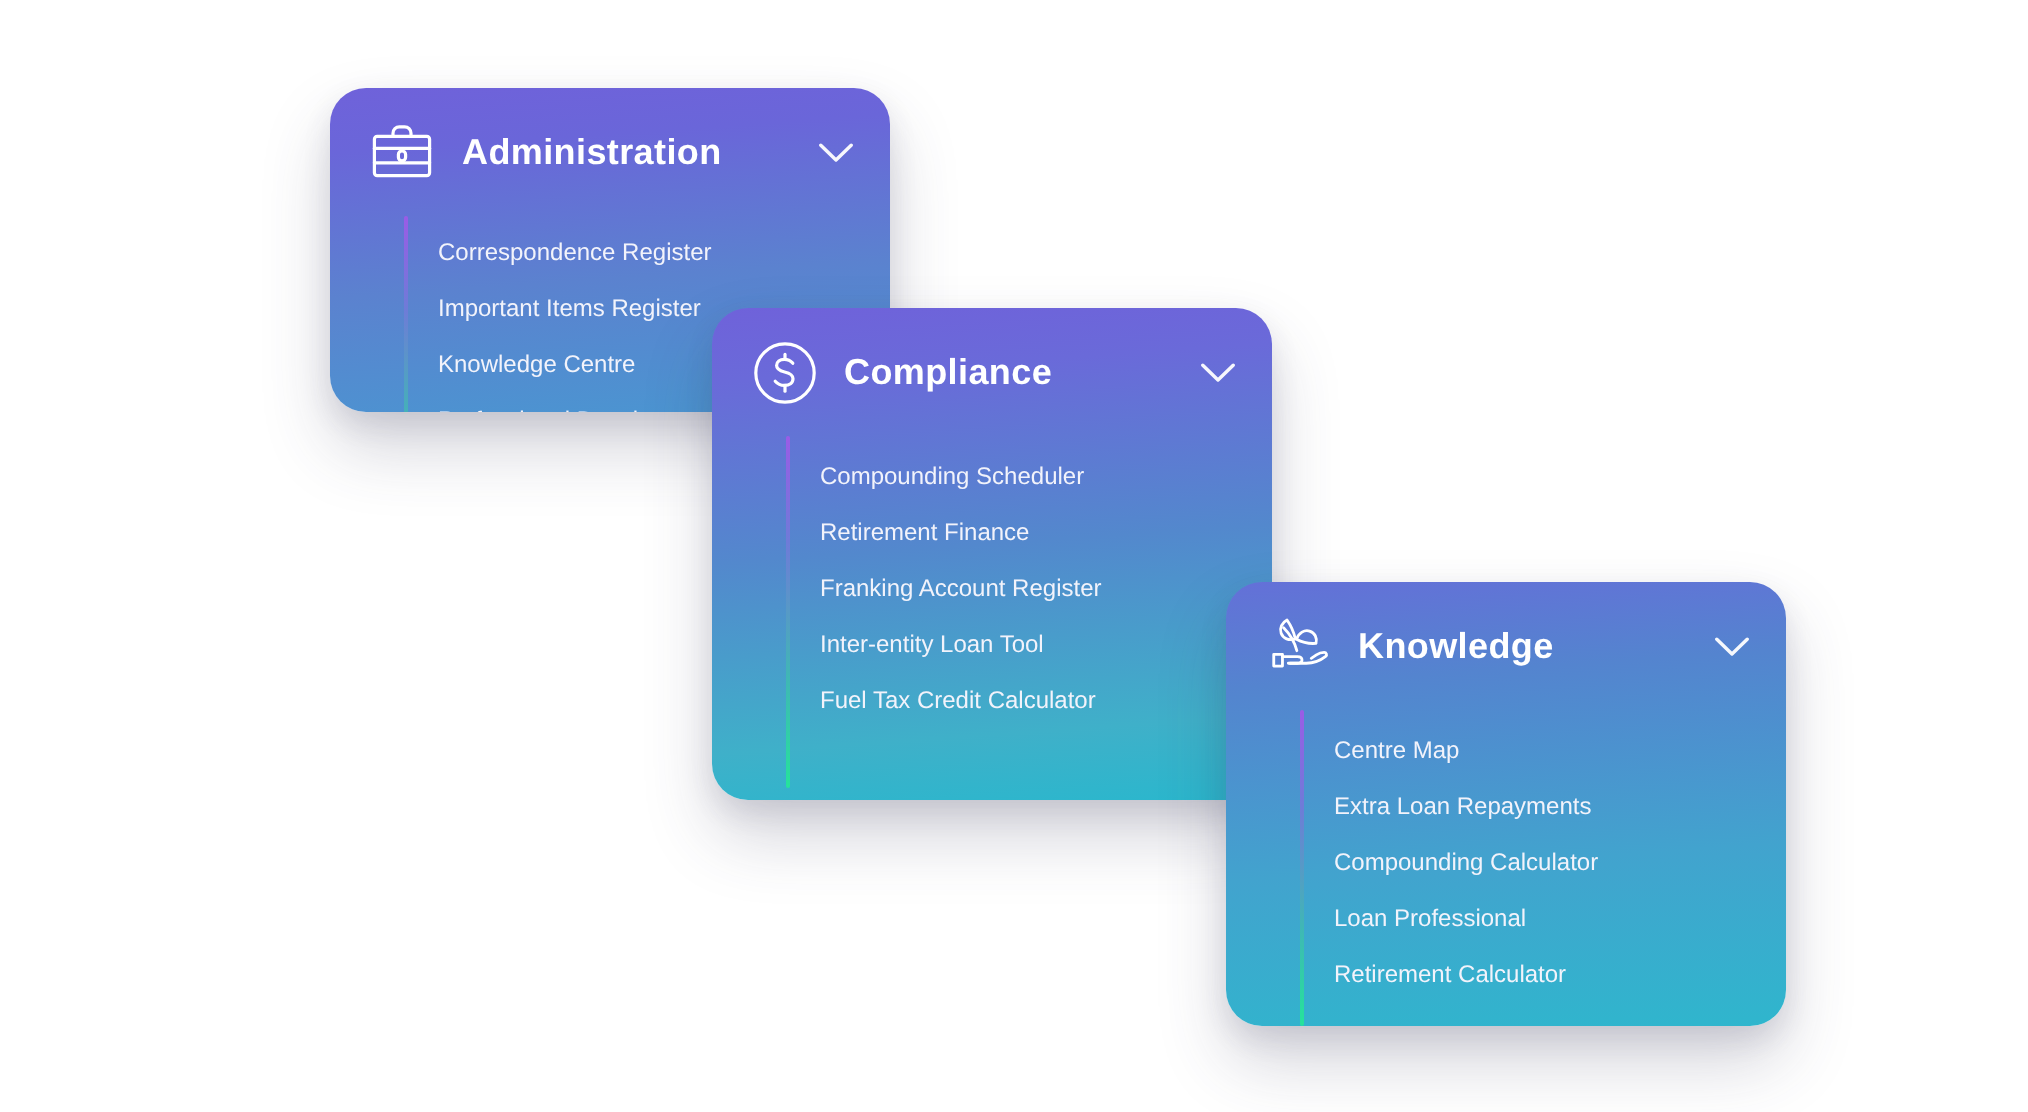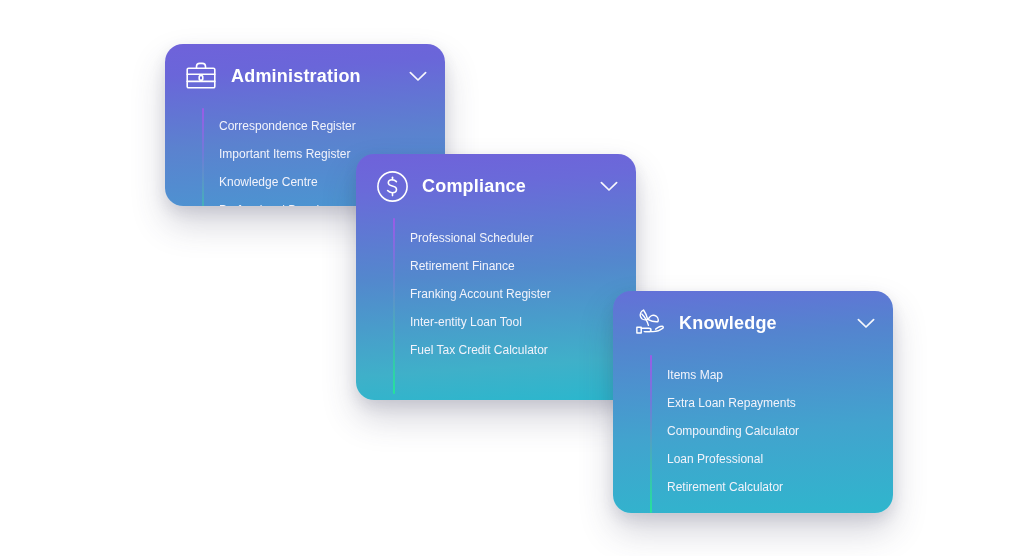--- a/index.html
+++ b/index.html
@@ -188,21 +188,21 @@
       <span class="card-title">Compliance</span>
       <span class="chevron">
         <svg width="18" height="11" viewBox="0 0 18 11" fill="none" stroke="#ffffff" stroke-width="1.7" stroke-linecap="round" stroke-linejoin="round">
           <polyline points="1.4,1.6 9,9 16.6,1.6"></polyline>
         </svg>
       </span>
     </div>
     <div class="card-list-wrap">
       <span class="accent-rail"></span>
       <ul class="card-list">
-        <li>Professional Scheduler</li>
+        <li>Compounding Scheduler</li>
         <li>Retirement Finance</li>
         <li>Franking Account Register</li>
         <li>Inter-entity Loan Tool</li>
         <li>Fuel Tax Credit Calculator</li>
       </ul>
     </div>
   </section>
 
   <section class="card card-consulting">
     <div class="card-header">
@@ -219,21 +219,21 @@
       <span class="card-title">Knowledge</span>
       <span class="chevron">
         <svg width="18" height="11" viewBox="0 0 18 11" fill="none" stroke="#ffffff" stroke-width="1.7" stroke-linecap="round" stroke-linejoin="round">
           <polyline points="1.4,1.6 9,9 16.6,1.6"></polyline>
         </svg>
       </span>
     </div>
     <div class="card-list-wrap">
       <span class="accent-rail"></span>
       <ul class="card-list">
-        <li>Items Map</li>
+        <li>Centre Map</li>
         <li>Extra Loan Repayments</li>
         <li>Compounding Calculator</li>
         <li>Loan Professional</li>
         <li>Retirement Calculator</li>
       </ul>
     </div>
   </section>
 
 </div>
 

